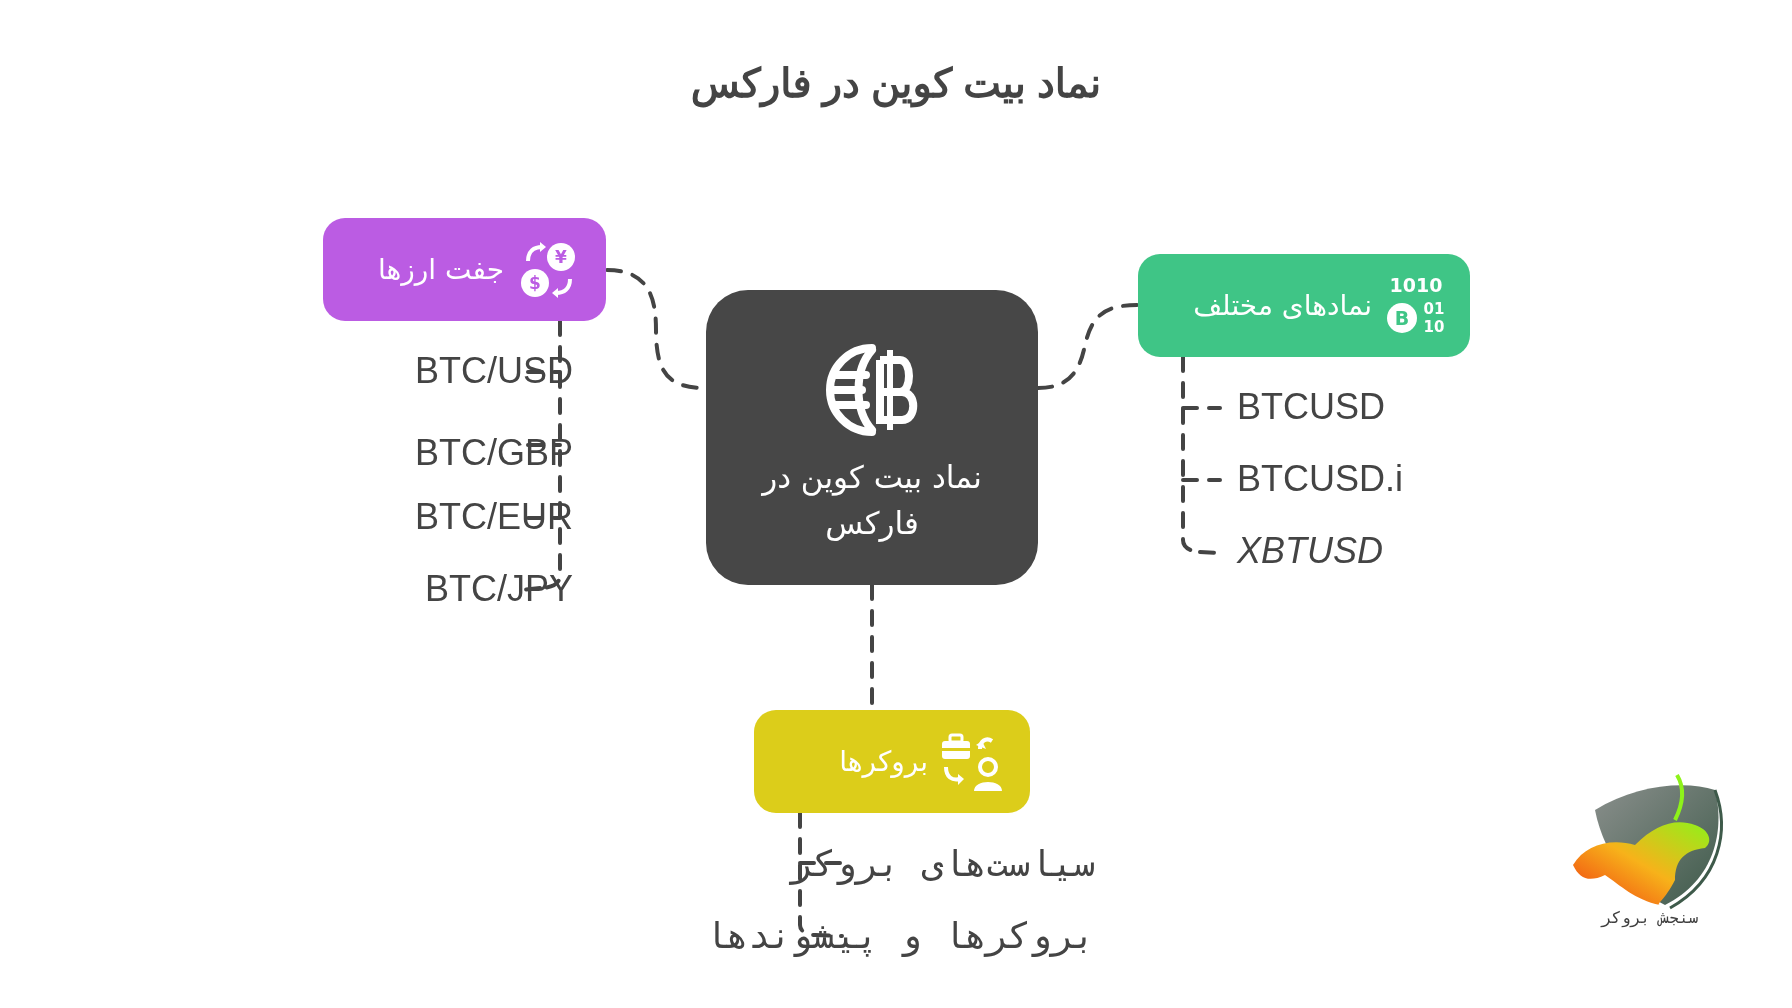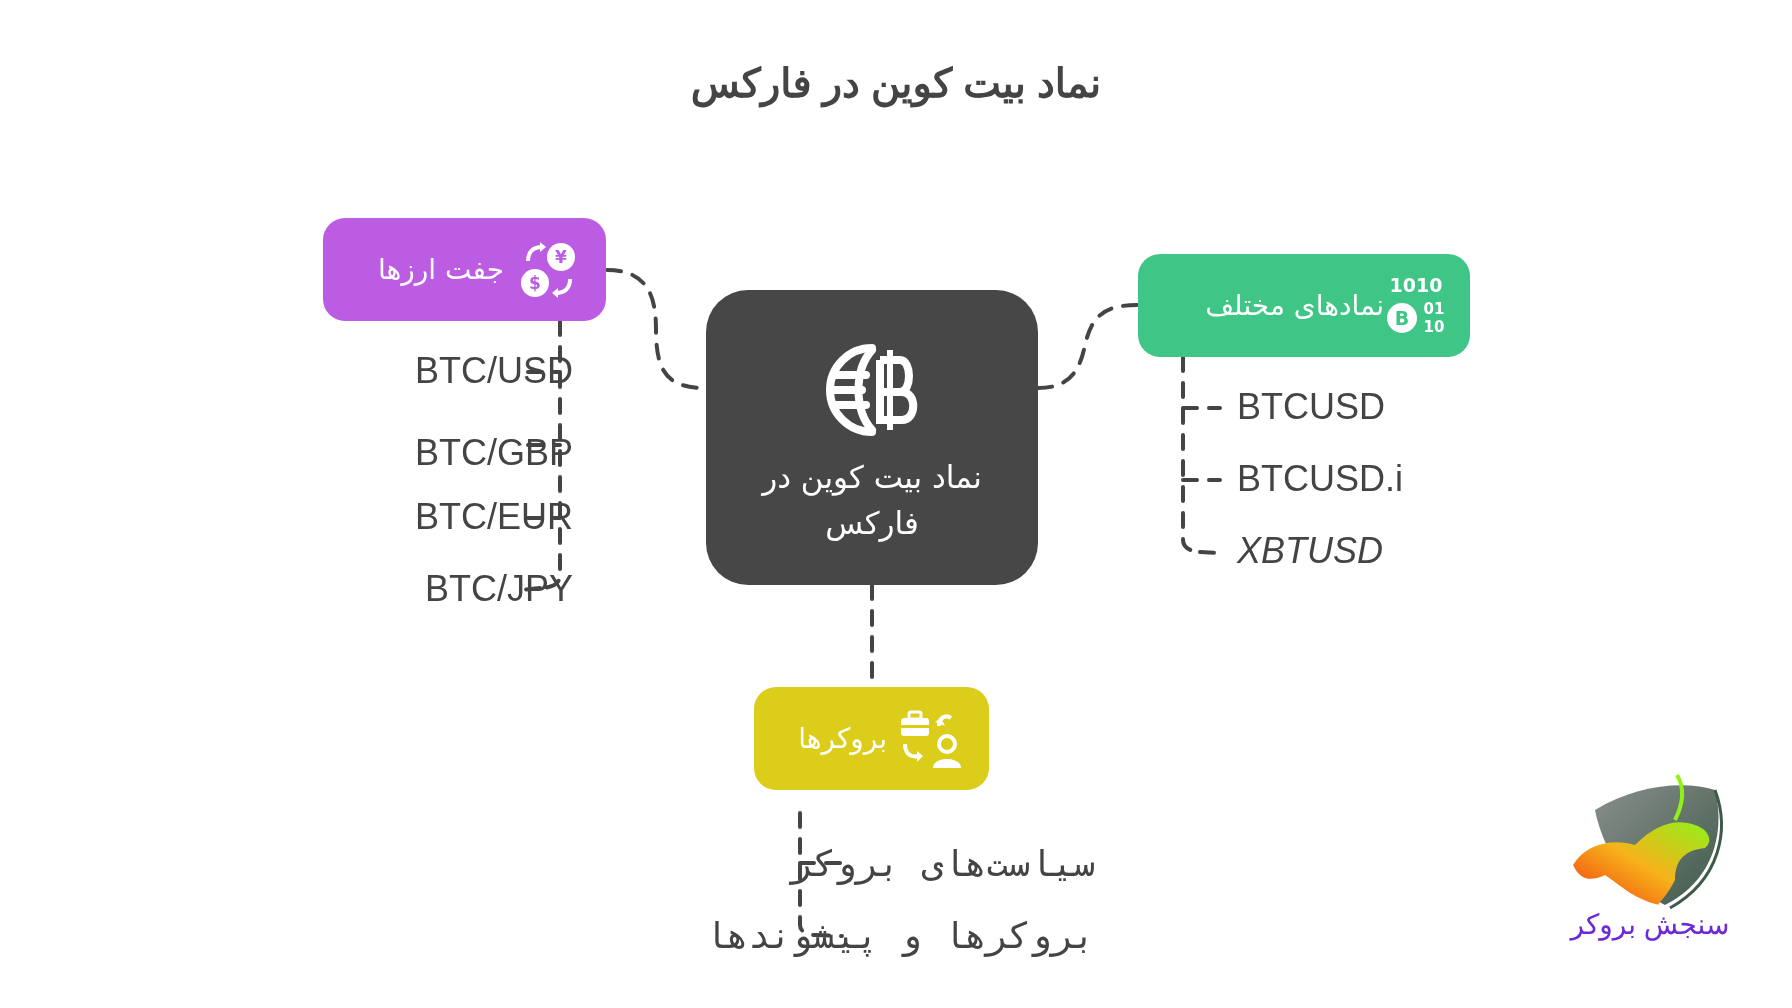--- a/index.html
+++ b/index.html
@@ -7,35 +7,35 @@
            font-family:"DejaVu Sans", "Liberation Sans", sans-serif; color:#444444; }
     .abs { position:absolute; }
     #title { left:0; width:1792px; top:60px; text-align:center; font-size:40px;
              font-weight:bold; color:#444444; direction:rtl; font-family:"Liberation Sans", sans-serif; }
     svg.lines { position:absolute; left:0; top:0; }
     .node { position:absolute; border-radius:22px; color:#ffffff; display:flex;
             align-items:center; direction:rtl; box-sizing:border-box; }
     .node .label { font-size:28px; white-space:nowrap; }
     .node .icon { display:inline-flex; align-items:center; justify-content:center; }
     #node-pairs { left:323px; top:218px; width:283px; height:103px; padding:0 26px 0 0; gap:14px; }
-    #node-symbols { left:1138px; top:254px; width:332px; height:103px; padding:0 22px 0 0; }
-    #node-brokers { left:754px; top:687px; width:235px; height:103px; padding:0 24px 0 0; gap:12px; }
+    #node-symbols { left:1138px; top:254px; width:332px; height:103px; padding:0 22px 0 0; gap:12px; }
+    #node-brokers { left:754px; top:710px; width:276px; height:103px; padding:0 24px 0 0; gap:12px; }
     #node-center { left:706px; top:290px; width:332px; height:295px; border-radius:42px;
                    flex-direction:column; justify-content:center; gap:14px; padding-top:10px; }
     #node-center .label { font-size:31px; text-align:center; white-space:normal; line-height:46px; width:240px; }
     .item { position:absolute; font-size:36px; color:#444444; white-space:nowrap;
             font-family:"Liberation Sans", sans-serif; }
     .item.ltr { direction:ltr; }
     .item.rtl { direction:rtl; font-family:Liberation Mono, monospace; font-size:36px; }
     .left-items .item { right:1219px; text-align:right; }
     .right-items .item { left:1237px; }
     .bottom-items .item { right:697px; text-align:right; }
     #logo { left:1565px; top:770px; width:170px; height:180px; }
     #logo-text { position:absolute; left:0; width:170px; top:138px; text-align:center;
-                 font-size:28px; direction:rtl; color:#6d28d9; font-family:Liberation Sans, sans-serif; }
+                 font-size:16px; direction:rtl; color:#404040; font-family:Liberation Mono, monospace; }
   </style>
 </head>
 <body>
 
 <div id="title" class="abs">نماد بیت کوین در فارکس</div>
 
 <svg class="lines" width="1792" height="1008">
   <g fill="none" stroke="#444444" stroke-width="4" stroke-dasharray="14 12" stroke-linecap="round">
 
     <path d="M607 270 C650 270 656 300 656 330 C656 375 670 388 706 388"></path>

